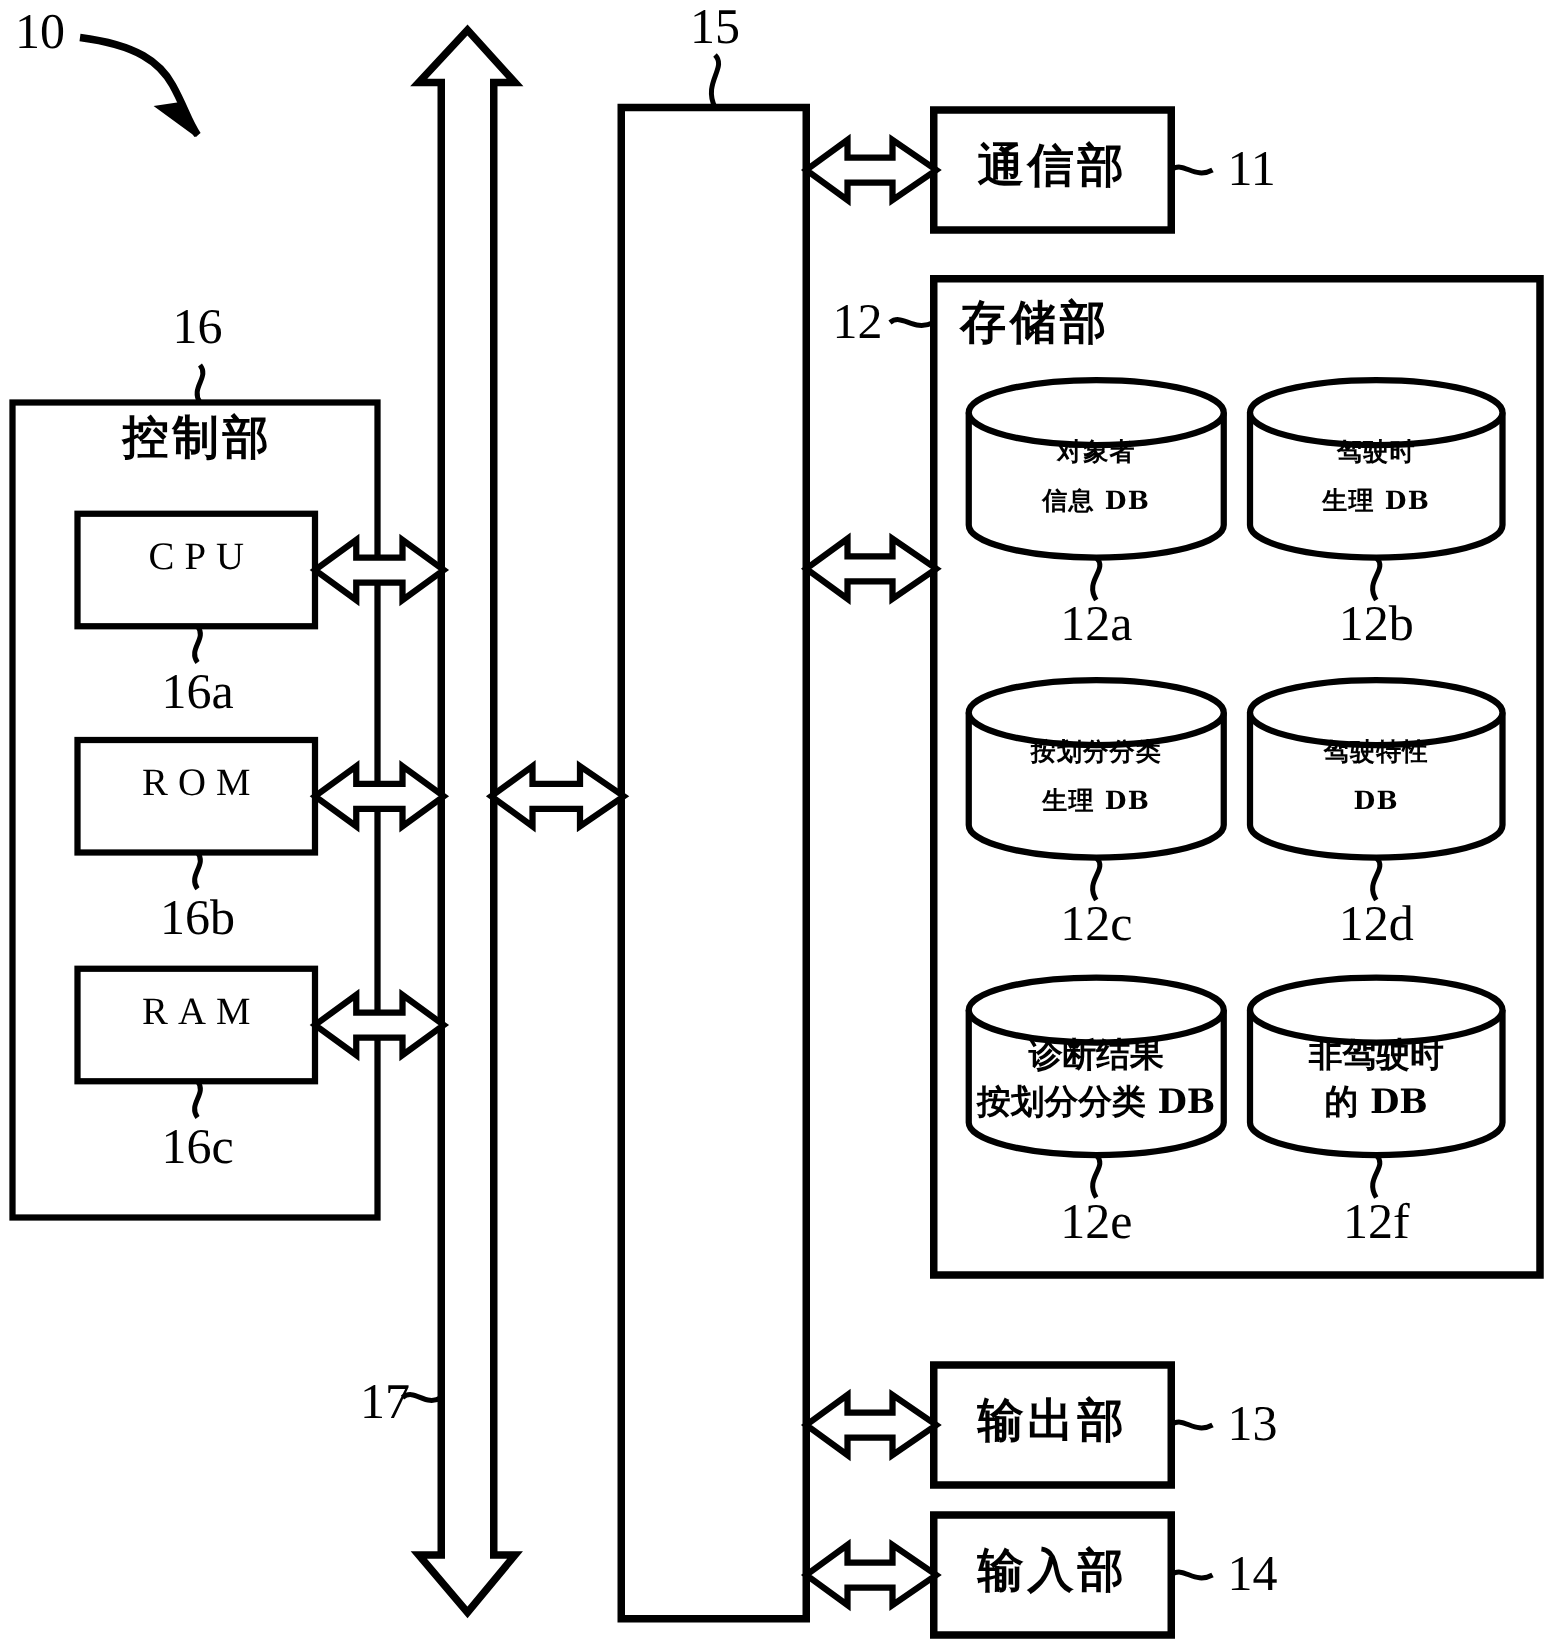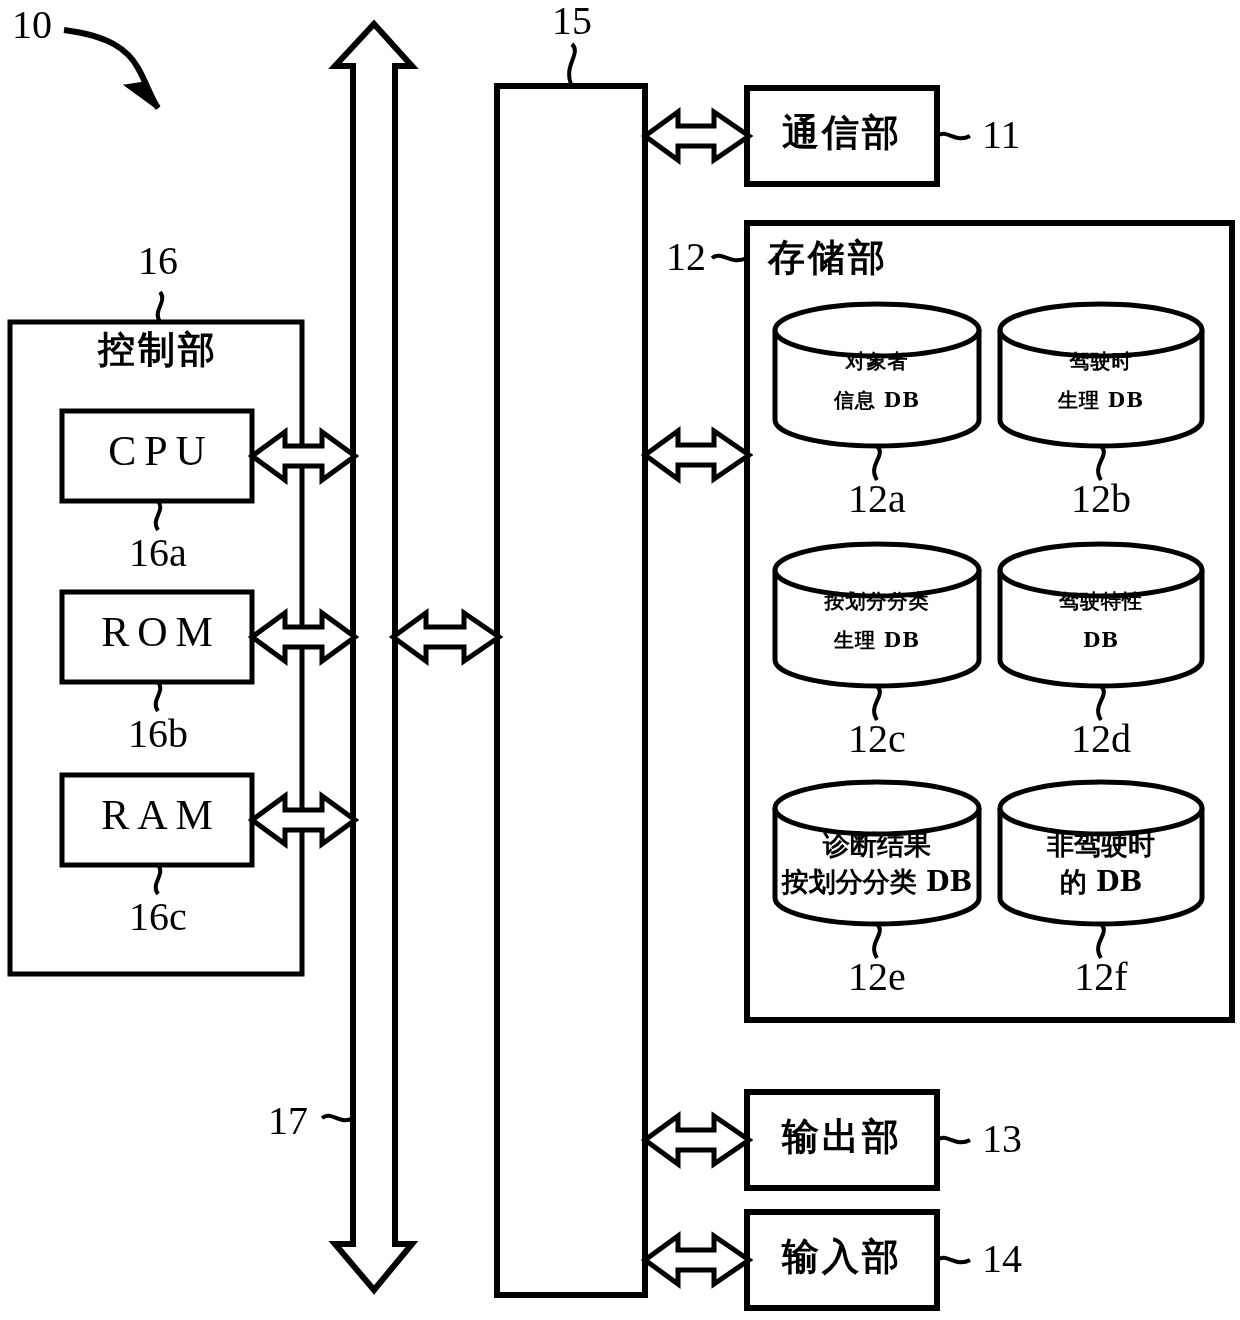--- a/index.html
+++ b/index.html
@@ -29,21 +29,21 @@
     font-size:20px;font-weight:700;letter-spacing:1px;
     text-align:center;line-height:1.22;
   }
   .cjk-xs{
     font-family:"DejaVu Serif","Liberation Serif",serif;
     font-size:27px;font-weight:700;letter-spacing:0px;
     text-align:center;line-height:1.22;
   }
   .mono-box{
     font-family:"Liberation Serif","DejaVu Serif",serif;
-    font-size:42px;font-weight:400;letter-spacing:8px;
+    font-size:31px;font-weight:400;letter-spacing:8px;
   }
   .ctr{transform:translateX(-50%);text-align:center;}
 </style>
 </head>
 <body>
 
 <div id="stage">
 
   <svg class="layer" viewBox="0 0 1240 1320" xmlns="http://www.w3.org/2000/svg">
     <defs></defs>
@@ -147,21 +147,21 @@
 
   <div class="lbl mono-box ctr" style="left:161px;top:429px;">CPU</div>
   <div class="lbl num ctr" style="left:158px;top:532px;">16a</div>
 
   <div class="lbl mono-box ctr" style="left:161px;top:610px;">ROM</div>
   <div class="lbl num ctr" style="left:158px;top:713px;">16b</div>
 
   <div class="lbl mono-box ctr" style="left:161px;top:793px;">RAM</div>
   <div class="lbl num ctr" style="left:158px;top:896px;">16c</div>
 
-  <div class="lbl num" style="left:268px;top:1100px;">17</div>
+  <div class="lbl num" style="left:288px;top:1100px;">17</div>
 
   <div class="lbl num ctr" style="left:572px;top:0px;">15</div>
 
   <div class="lbl cjk ctr" style="left:842px;top:113px;">通信部</div>
   <div class="lbl num" style="left:982px;top:114px;">11</div>
 
   <div class="lbl num" style="left:666px;top:236px;">12</div>
   <div class="lbl cjk" style="left:768px;top:238px;">存储部</div>
 
   <div class="lbl cjk-sm ctr" style="left:877px;top:349px;">对象者</div>

